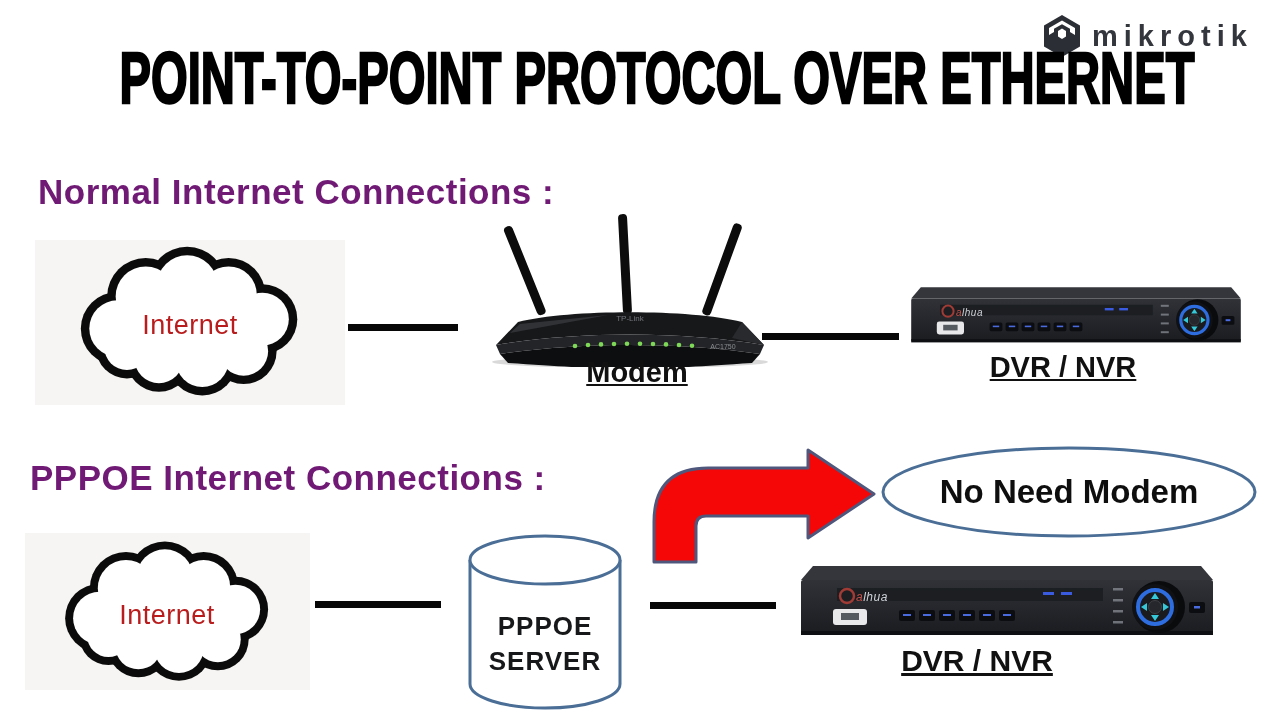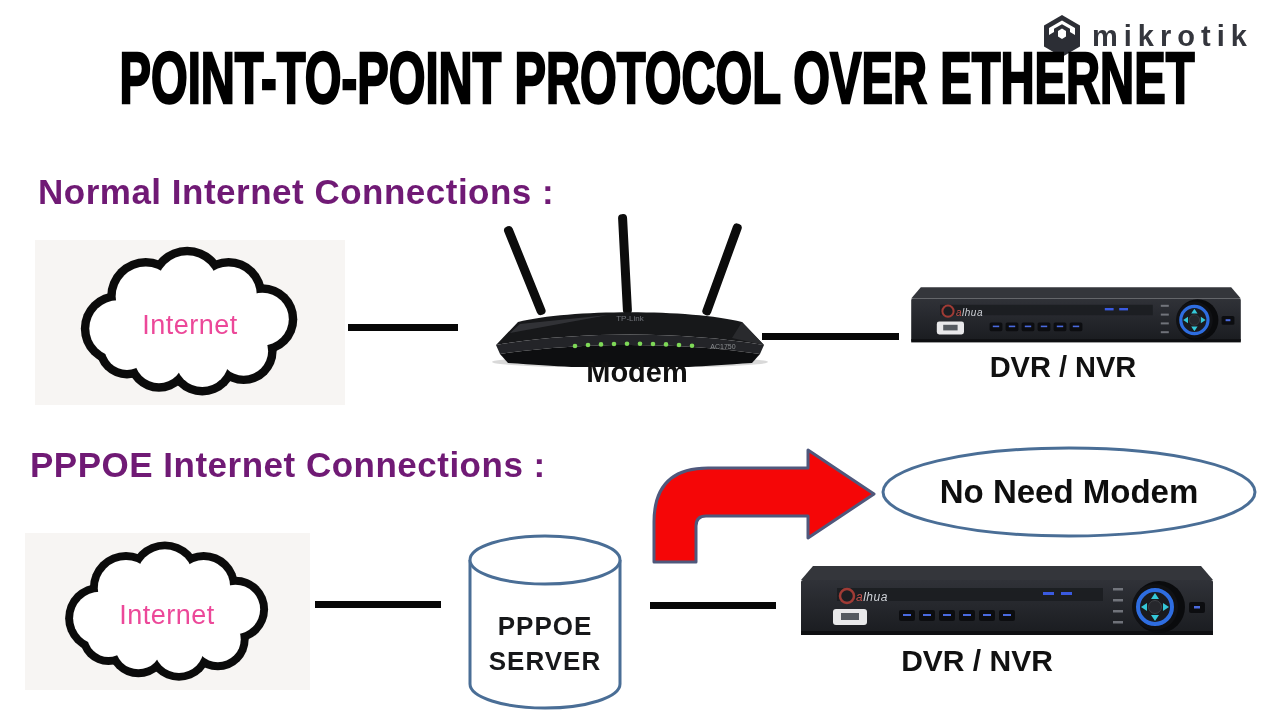--- a/index.html
+++ b/index.html
@@ -5,24 +5,24 @@
   html,body{margin:0;padding:0;background:#fff;}
   #stage{position:relative;width:1280px;height:720px;background:#ffffff;overflow:hidden;
          font-family:"Liberation Sans",sans-serif;}
   .abs{position:absolute;}
   
   .brand-wrap{left:1042px;top:13px;width:236px;height:46px;display:flex;align-items:center;gap:10px;}
   .brand-text{font-size:29px;font-weight:600;letter-spacing:6px;color:#34363d;}
   
   .sec-heading{font-size:35px;font-weight:bold;color:#701a75;letter-spacing:0.5px;}
   
-  .node-label{font-size:29px;font-weight:bold;color:#111;text-align:center;}
+  .node-label{font-size:29px;font-weight:bold;color:#111;text-align:center;text-decoration:underline;}
   
   .cloud-box{background:#f7f5f3;}
-  .cloud-text{font-size:27px;color:#ec4899;text-align:center;letter-spacing:0.5px;}
+  .cloud-text{font-size:27px;color:#b91c1c;text-align:center;letter-spacing:0.5px;}
   
   .connector{background:#070707;height:7px;}
   
   .dvr-brand{font-style:italic;font-weight:normal;color:#cfd2d8;letter-spacing:0.5px;}
   .dvr-brand::first-letter{color:#c2504a;}
   svg{display:block;}
 </style>
 </head>
 <body>
 
@@ -162,21 +162,21 @@
   <div class="abs node-label" style="left:487px;top:356px;width:300px;">Modem</div>
 
   <div class="abs connector" style="left:762px;top:333px;width:137px;"></div>
 
   <svg class="abs" style="left:908px;top:284px;" width="336" height="64" viewBox="0 0 420 80">
       <use href="#dvr"></use>
     </svg>
   <div class="abs dvr-brand" style="left:956px;top:307px;font-size:10px;">alhua</div>
   <div class="abs node-label" style="left:895px;top:351px;width:336px;">DVR / NVR</div>
 
-  <div class="abs sec-heading" style="left:30px;top:445px;text-align:right;">PPPOE Internet Connections :</div>
+  <div class="abs sec-heading" style="left:30px;top:458px;text-align:right;">PPPOE Internet Connections :</div>
 
   <svg class="abs" style="left:646px;top:448px;" width="234" height="118" viewBox="0 0 234 118">
     <path d="M8,114 L8,74 Q8,20 62,20 L162,20 L162,2 L228,46 L162,90 L162,68 L60,68 Q50,68 50,78 L50,114 Z" fill="#f50607" stroke="#4f587c" stroke-width="3" stroke-linejoin="round"></path>
   </svg>
 
   <svg class="abs" style="left:878px;top:444px;" width="382" height="96" viewBox="0 0 382 96">
     <ellipse cx="191" cy="48" rx="186" ry="44" fill="#ffffff" stroke="#4a6e96" stroke-width="3"></ellipse>
     <text x="191" y="59" text-anchor="middle" font-family="Liberation Sans, sans-serif" font-weight="bold" font-size="33" fill="#0e0e0e">No Need Modem</text>
   </svg>
 

